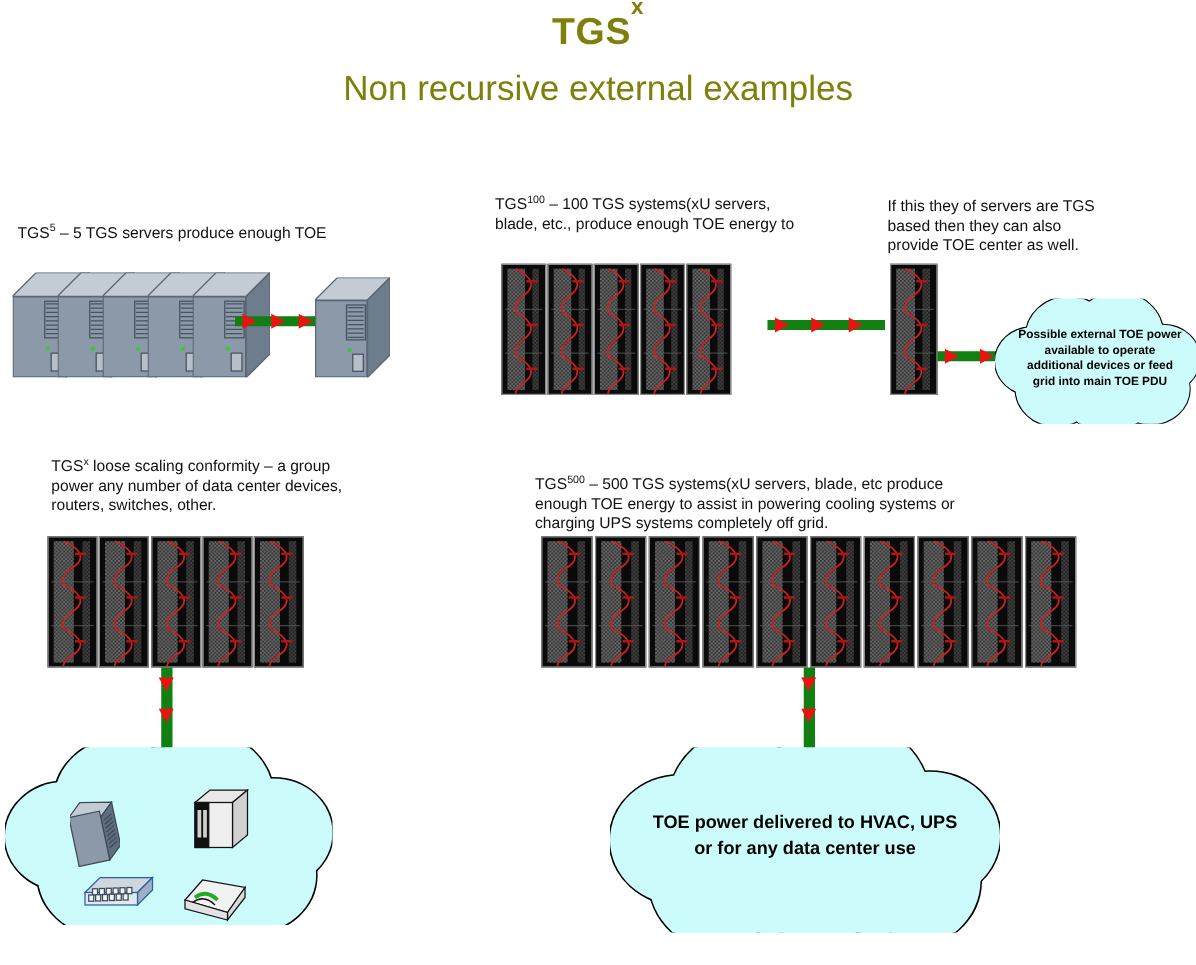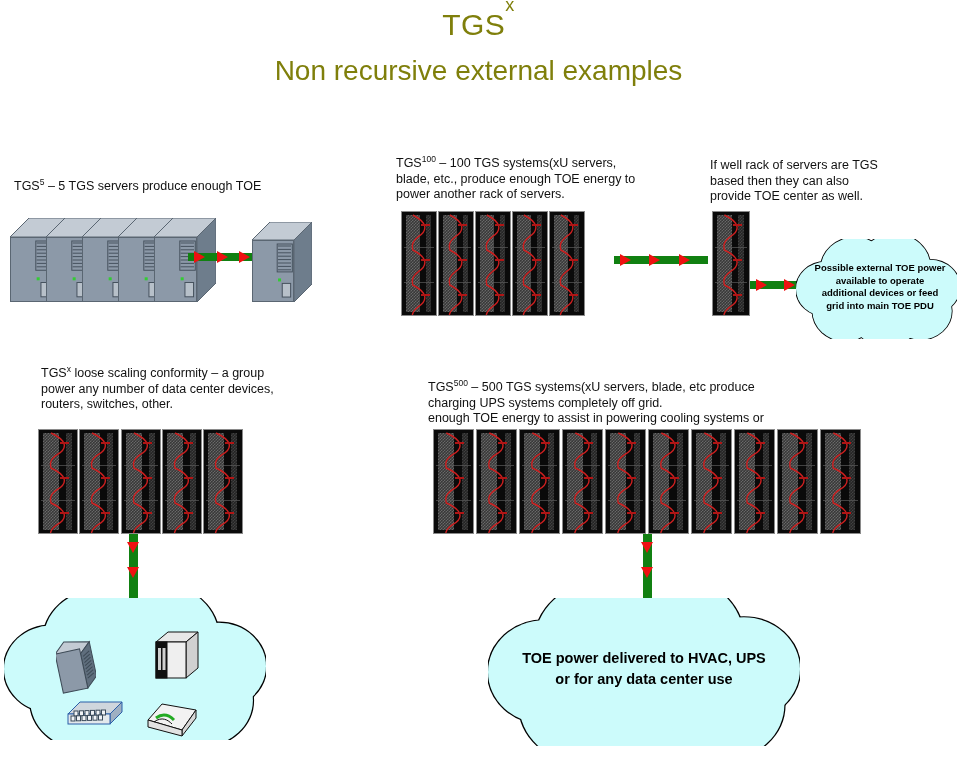--- a/index.html
+++ b/index.html
@@ -3,21 +3,21 @@
 <meta charset="utf-8">
 <style>
   html,body{margin:0;padding:0;background:#ffffff;}
   body{width:957px;height:772px;position:relative;overflow:hidden;
        font-family:"Liberation Sans", sans-serif;color:#111;}
   .abs{position:absolute;}
 
   
   #title-main{
     left:0;top:8px;width:957px;text-align:center;
-    font-size:30px;font-weight:normal;color:#7f7f0b;letter-spacing:.5px;
+    font-size:30px;font-weight:bold;color:#7f7f0b;letter-spacing:.5px;
   }
   #title-main sup{font-size:18px;top:-.7em;position:relative;}
   #title-sub{
     left:0;top:55px;width:957px;text-align:center;
     font-size:28px;font-weight:normal;color:#7f7f0b;
   }
 
   
   .caption{font-size:12.5px;line-height:15.5px;color:#111;}
   .caption sup{font-size:8.5px;}
@@ -200,21 +200,20 @@
     <rect x="25.2" y="22" width="15.12" height="27.900000000000002" fill="none" stroke="#46525e"></rect>
     <rect x="26.04" y="56.44" width="3" height="3" fill="#33cc33"></rect>
     <rect x="30.24" y="61.4" width="8.4" height="13.64" fill="#b7c0c9" stroke="#46525e"></rect>
   </svg>
     </div>
   </div>
 
 <div class="abs caption" style="left:396px;top:152px;width:300px;">
   <div><span>TGS</span><sup>100</sup><span> – 100 TGS systems(xU servers,</span></div>
   <div>blade, etc., produce enough TOE energy to</div>
-  <div>power another rack of servers.</div>
 </div>
 
 <div class="abs" id="tgs100-racks" style="left:401px;top:211px;width:184px;height:105px;">
     <div class="rack" style="left: 0px; top: 0px; width: 36px; height: 105px;">
       <div class="mesh"></div>
       <div class="mesh2"></div>
       <div class="shelf" style="top: 35px;"></div>
       <div class="shelf" style="top: 70px;"></div>
       <svg class="wave" width="36" height="105" viewBox="0 0 36 105">
         <path d="M 10.799999999999997 2 C 26.099999999999998 9.7, 25.488 17.75, 16.308 23.7 C 8.963999999999999 29.3, 10.187999999999997 33.5, 10.799999999999997 37 C 26.099999999999998 44.7, 25.488 52.75, 16.308 58.7 C 8.963999999999999 64.3, 10.187999999999997 68.5, 10.799999999999997 72 C 26.099999999999998 79.7, 25.488 87.75, 16.308 93.7 C 8.963999999999999 99.3, 10.187999999999997 103.5, 10.799999999999997 107" fill="none" stroke="#cc1f1f" stroke-width="1.4"></path>
@@ -295,21 +294,21 @@
     </div>
   </div>
 
 <div class="abs" id="tgs100-connector-right" style="left:750px;top:278px;width:62px;height:14px;">
     <div class="conn-h" style="left: 0px; top: 3px; width: 62px;"></div>
     <div class="arrow-r" style="left: 6px; top: 1px;"></div>
     <div class="arrow-r" style="left: 34.1818px; top: 1px;"></div>
   </div>
 
 <div class="abs caption" style="left:710px;top:158px;width:240px;">
-  <div>If well rack of servers are TGS</div>
+  <div>If this they of servers are TGS</div>
   <div>based then they can also</div>
   <div>provide TOE center as well.</div>
 </div>
 
 <div class="cloud-wrap" id="cloud-pdu" style="left:796px;top:239px;width:164px;height:100px;"><svg width="164" height="100" viewBox="0 0 164 100">
     <defs>
         <filter id="f164100">
           <feGaussianBlur stdDeviation="0"></feGaussianBlur>
         </filter>
       </defs>
@@ -484,22 +483,22 @@
   </svg></div><div class="abs" style="left: 140px; top: 102px;"><svg width="56" height="38" viewBox="0 0 56 38">
     <polygon points="4,20 18,4 52,10 38,30" fill="#f2f2f2" stroke="#111"></polygon>
     <polygon points="38,30 52,10 52,18 38,36" fill="#d8d8d8" stroke="#111"></polygon>
     <polygon points="4,20 38,30 38,36 4,27" fill="#e2e2e2" stroke="#111"></polygon>
     <path d="M12 18 C 20 12, 26 16, 30 20" fill="none" stroke="#22aa22" stroke-width="3"></path>
     <path d="M10 22 C 18 16, 24 20, 28 24" fill="none" stroke="#111" stroke-width="1"></path>
   </svg></div></div>
 
 <div class="abs caption" style="left:428px;top:376px;width:400px;">
   <div><span>TGS</span><sup>500</sup><span> – 500 TGS systems(xU servers, blade, etc produce</span></div>
+  <div>enough TOE energy to assist in powering cooling systems or</div>
   <div>charging UPS systems completely off grid.</div>
-  <div>enough TOE energy to assist in powering cooling systems or</div>
 </div>
 
 <div class="abs" id="tgs500-racks" style="left:433px;top:429px;width:428px;height:105px;">
     <div class="rack" style="left: 0px; top: 0px; width: 41px; height: 105px;">
       <div class="mesh"></div>
       <div class="mesh2"></div>
       <div class="shelf" style="top: 35px;"></div>
       <div class="shelf" style="top: 70px;"></div>
       <svg class="wave" width="41" height="105" viewBox="0 0 41 105">
         <path d="M 12.299999999999999 2 C 29.725 9.7, 29.028 17.75, 18.573 23.7 C 10.208999999999998 29.3, 11.602999999999998 33.5, 12.299999999999999 37 C 29.725 44.7, 29.028 52.75, 18.573 58.7 C 10.208999999999998 64.3, 11.602999999999998 68.5, 12.299999999999999 72 C 29.725 79.7, 29.028 87.75, 18.573 93.7 C 10.208999999999998 99.3, 11.602999999999998 103.5, 12.299999999999999 107" fill="none" stroke="#cc1f1f" stroke-width="1.4"></path>

